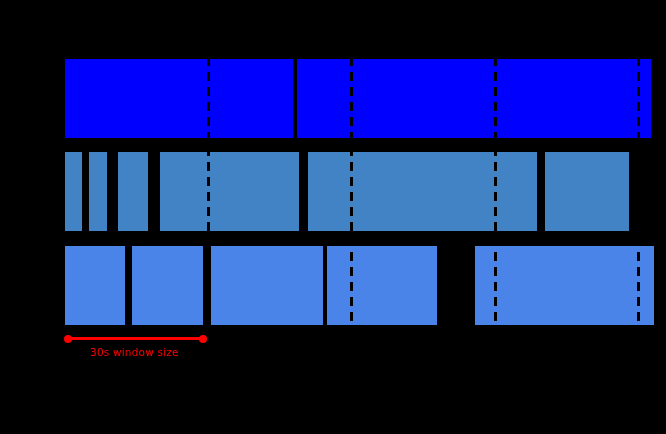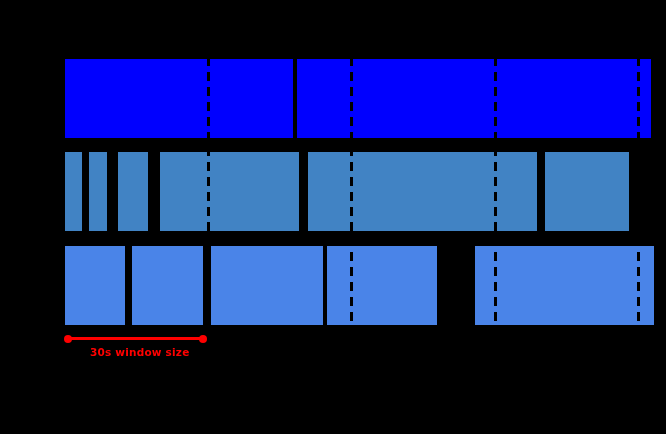--- a/index.html
+++ b/index.html
@@ -9,21 +9,21 @@
   }
   .plot{position:absolute;left:0;top:0;width:666px;height:434px;}
   .bar{position:absolute;}
   .boundary{
     position:absolute;width:3px;
     background:repeating-linear-gradient(to bottom,#000 0 9px,transparent 9px 15px);
   }
   .annot-line{position:absolute;height:3px;background:#ff0000;}
   .annot-dot{position:absolute;width:8px;height:8px;border-radius:50%;background:#ff0000;}
   .annot-label{
-    position:absolute;color:#ff0000;font-size:10.5px;font-weight:bold;
+    position:absolute;color:#ff0000;font-size:10.5px;font-weight:normal;
     letter-spacing:0.2px;white-space:nowrap;text-align:right;
   }
 </style>
 </head>
 <body>
 
 <div class="figure">
   <div class="plot" id="plot">
       <div class="bar" style="left: 65px; width: 227.901px; top: 59px; height: 79px; background: rgb(0, 0, 255);"></div>
       <div class="bar" style="left: 297.201px; width: 354.035px; top: 59px; height: 79px; background: rgb(0, 0, 255);"></div>

